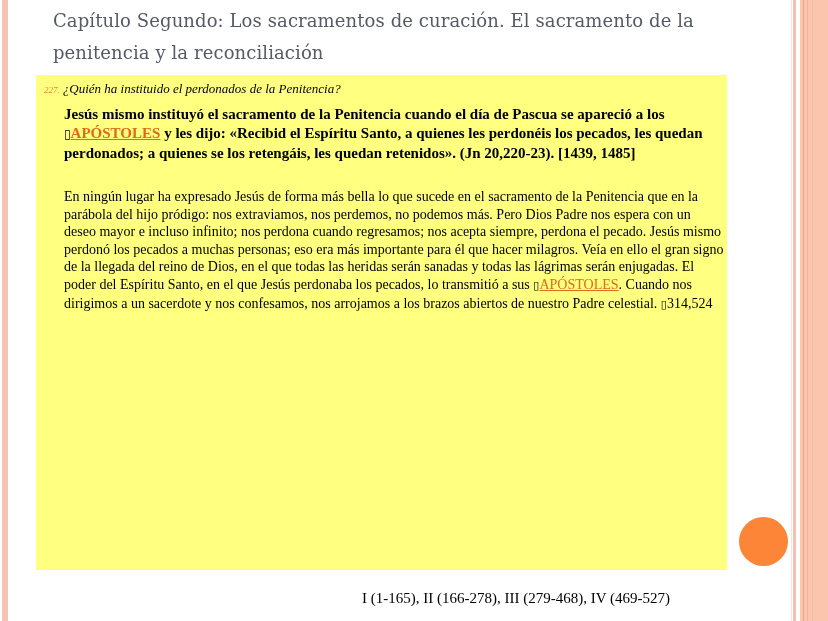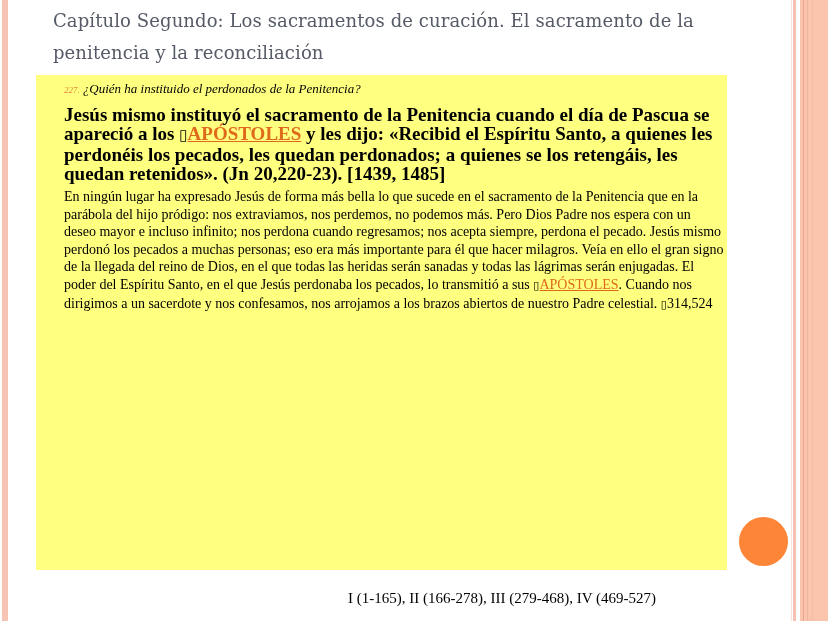--- a/index.html
+++ b/index.html
@@ -82,31 +82,30 @@
       font-family: "Liberation Serif", "DejaVu Serif", serif;
       font-style: italic;
       font-size: 13px;
       color: #000;
       white-space: nowrap;
     }
     .question .num {
       color: #e08a3a;
       font-size: 9px;
       margin-right: 3px;
-      margin-left: 20px;
     }
 
     .answer {
       position: absolute;
       left: 28px;
       top: 30px;
       width: 660px;
       font-family: "Liberation Serif", "DejaVu Serif", serif;
       font-weight: bold;
-      font-size: 19px;
+      font-size: 15px;
       line-height: 19px;
       color: #000;
     }
 
     .commentary {
       position: absolute;
       left: 28px;
       top: 113px;
       width: 660px;
       font-family: "Liberation Serif", "DejaVu Serif", serif;
@@ -130,21 +129,21 @@
       left: 739px;
       top: 517px;
       width: 49px;
       height: 49px;
       border-radius: 50%;
       background: #fd8537;
     }
 
     .footer {
       position: absolute;
-      left: 348px;
+      left: 362px;
       top: 590px;
       font-family: "Liberation Serif", "DejaVu Serif", serif;
       font-size: 15px;
       color: #000;
       white-space: nowrap;
     }
   </style>
 </head>
 <body>
 

